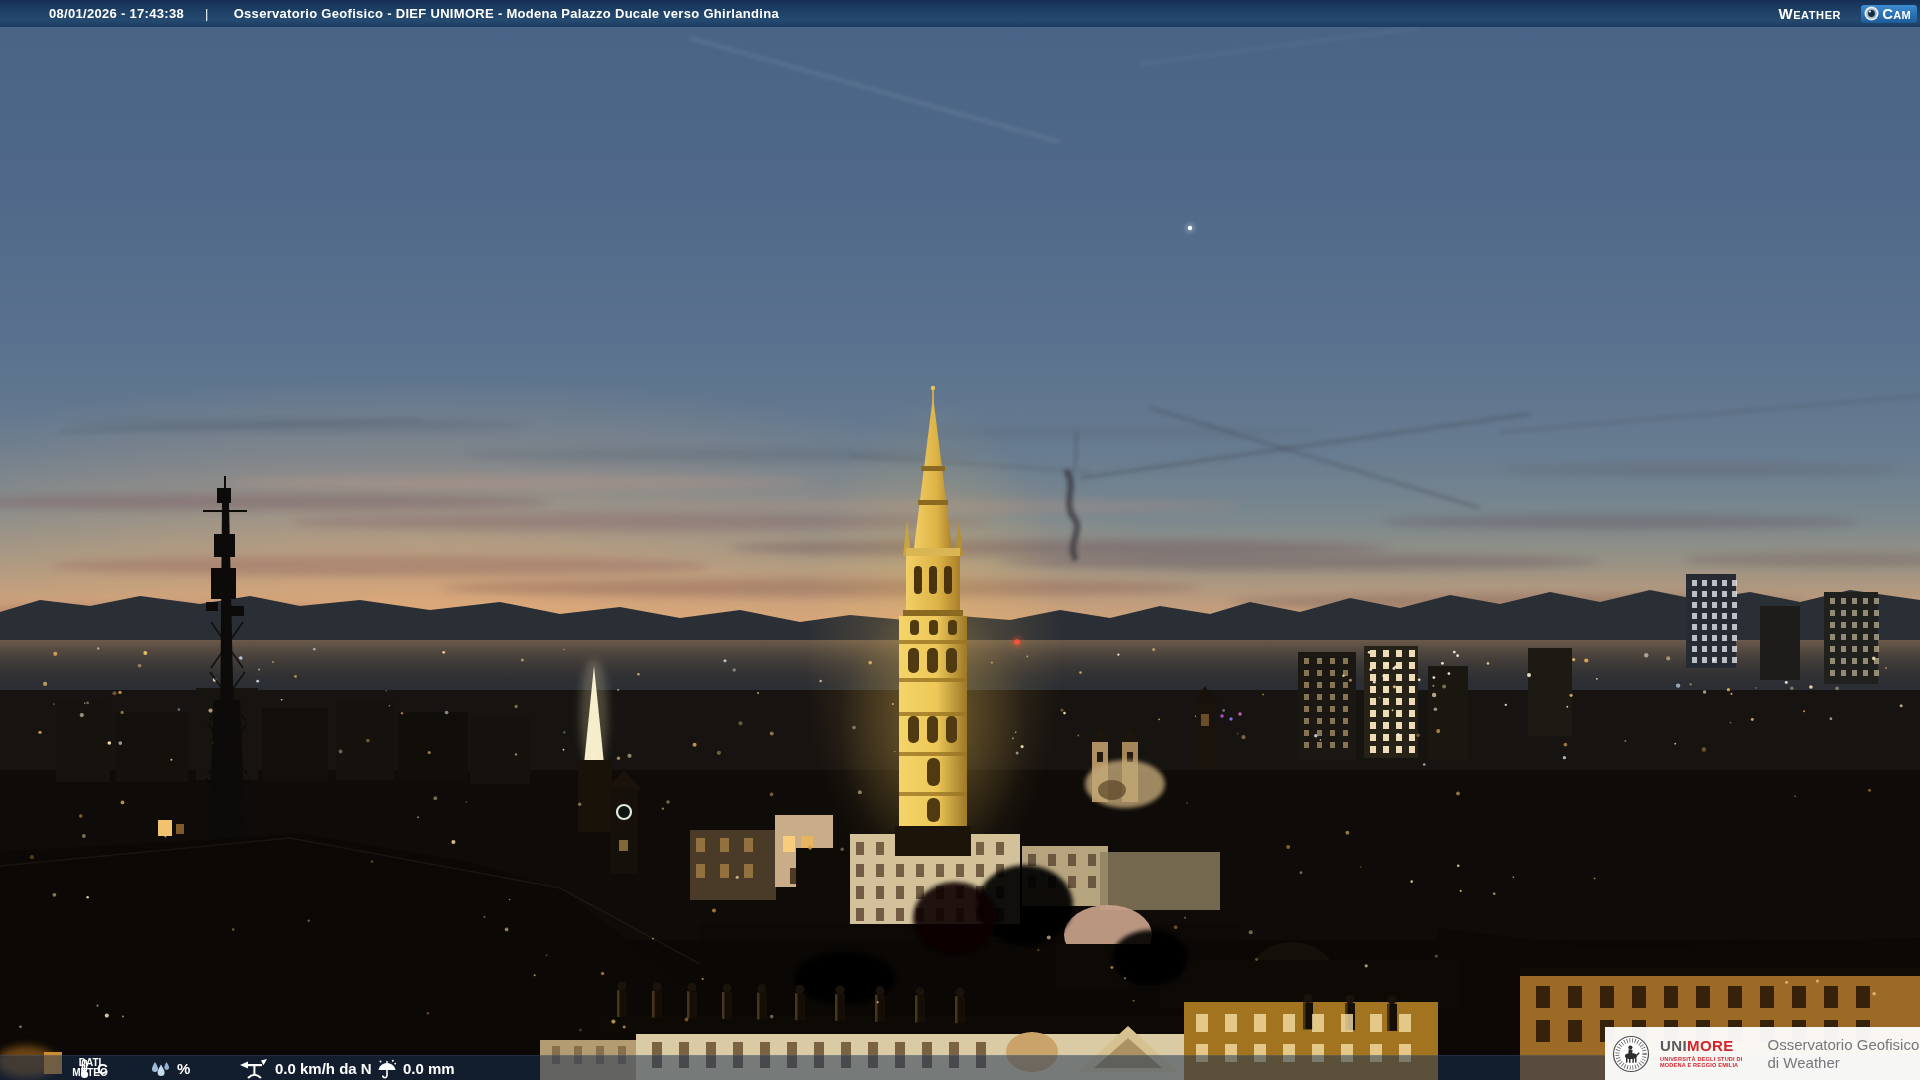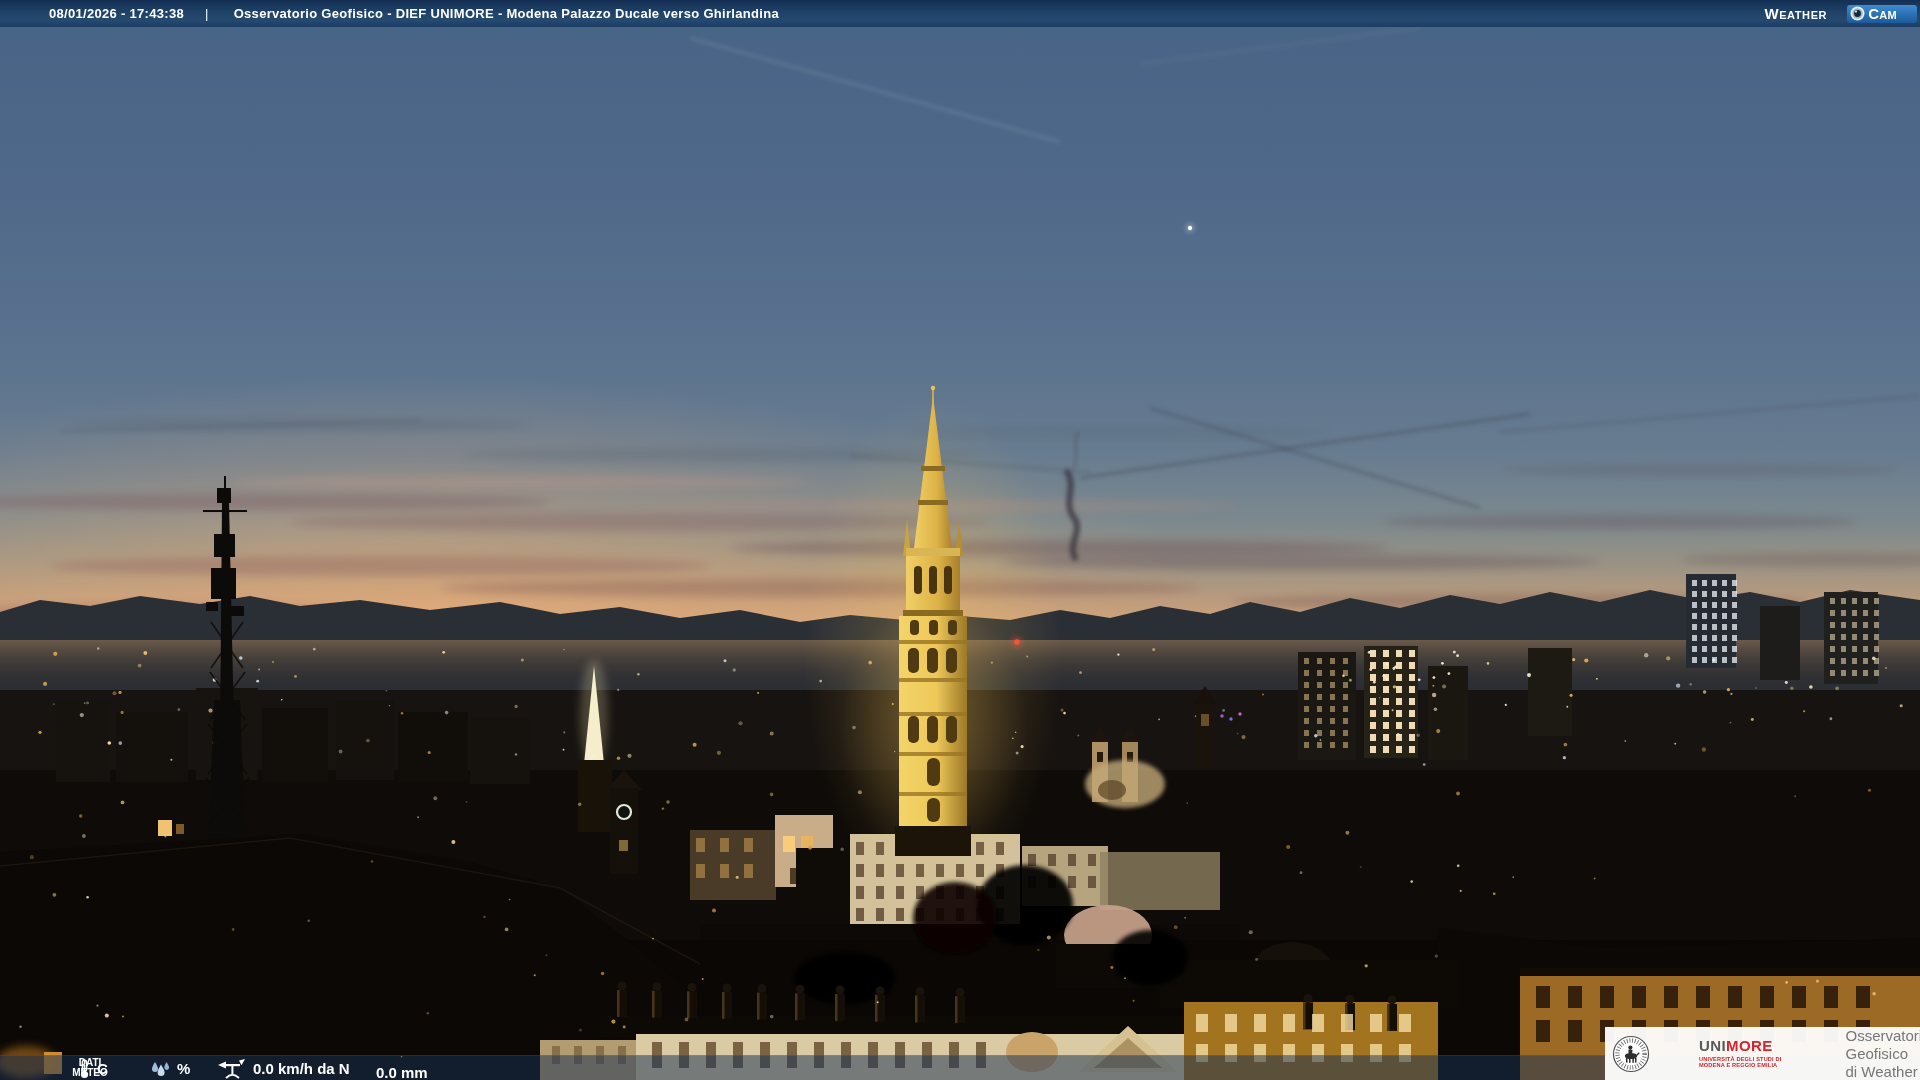--- a/index.html
+++ b/index.html
@@ -10,38 +10,38 @@
   
   .topbar{position:absolute;left:0;top:0;width:1920px;height:27px;z-index:5;
           display:flex;align-items:center;color:#fff;font-weight:700;font-size:13px;letter-spacing:.3px;
           background:linear-gradient(180deg,#142f53 0%,#1f4268 45%,#26496f 75%,#1c3d63 100%);}
   .topbar .ts{margin-left:49px;white-space:nowrap;}
   .topbar .sep{margin:0 25px 0 21px;font-weight:400;opacity:.95;}
   .topbar .title{white-space:nowrap;}
   .brand{margin-left:auto;margin-right:3px;display:flex;align-items:center;gap:20px;}
   .sc{font-variant:small-caps;}
   .brand-weather{font-size:15px;letter-spacing:.6px;}
-  .badge{display:flex;align-items:center;gap:3px;border-radius:3px;padding:1px 20px 2px 3px;
+  .badge{display:flex;align-items:center;gap:3px;border-radius:3px;padding:1px 6px 2px 3px;
          background:linear-gradient(180deg,#3e8cd2 0%,#2a70b2 55%,#1d5b9a 100%);
          font-size:15px;line-height:1;}
   .badge .lens{display:block;}
 
   
   .bottombar{position:absolute;left:0;top:1055px;width:1920px;height:25px;z-index:5;
              background:rgba(25,49,84,.52);border-top:1px solid rgba(255,255,255,.07);color:#fff;}
   .dati{position:absolute;left:52px;top:2px;width:76px;text-align:center;
         font-size:10px;font-weight:700;line-height:10px;}
   .wx{position:absolute;top:0;height:25px;display:flex;align-items:center;gap:6px;
       font-size:15px;font-weight:700;white-space:nowrap;}
   .wx svg{display:block;}
-  #wx-temp{left:78px;} #wx-hum{left:149px;} #wx-wind{left:217px;} #wx-rain{left:376px;flex-direction:column;}
+  #wx-temp{left:78px;} #wx-hum{left:149px;} #wx-wind{left:239px;} #wx-rain{left:376px;}
 
   
   .logobox{position:absolute;left:1605px;top:1027px;width:315px;height:53px;z-index:6;
-           background:rgba(255,255,255,.95);display:flex;align-items:center;gap:39px;}
+           background:rgba(255,255,255,.95);display:flex;align-items:center;}
   .seal{margin-left:6px;flex:0 0 auto;}
   .word{margin-left:9px;display:flex;flex-direction:column;line-height:1;flex:0 0 auto;}
   .word .mark{font-size:15px;font-weight:700;letter-spacing:.4px;}
   .uni{color:#58595b;} .more{color:#d3232b;}
   .sub{font-size:5.6px;font-weight:700;color:#d3232b;letter-spacing:.18px;margin-top:2.5px;line-height:6.4px;}
   .dept{margin-left:25px;color:#76777a;font-size:15px;line-height:18px;font-weight:400;}
 </style>
 </head>
 <body>
 

